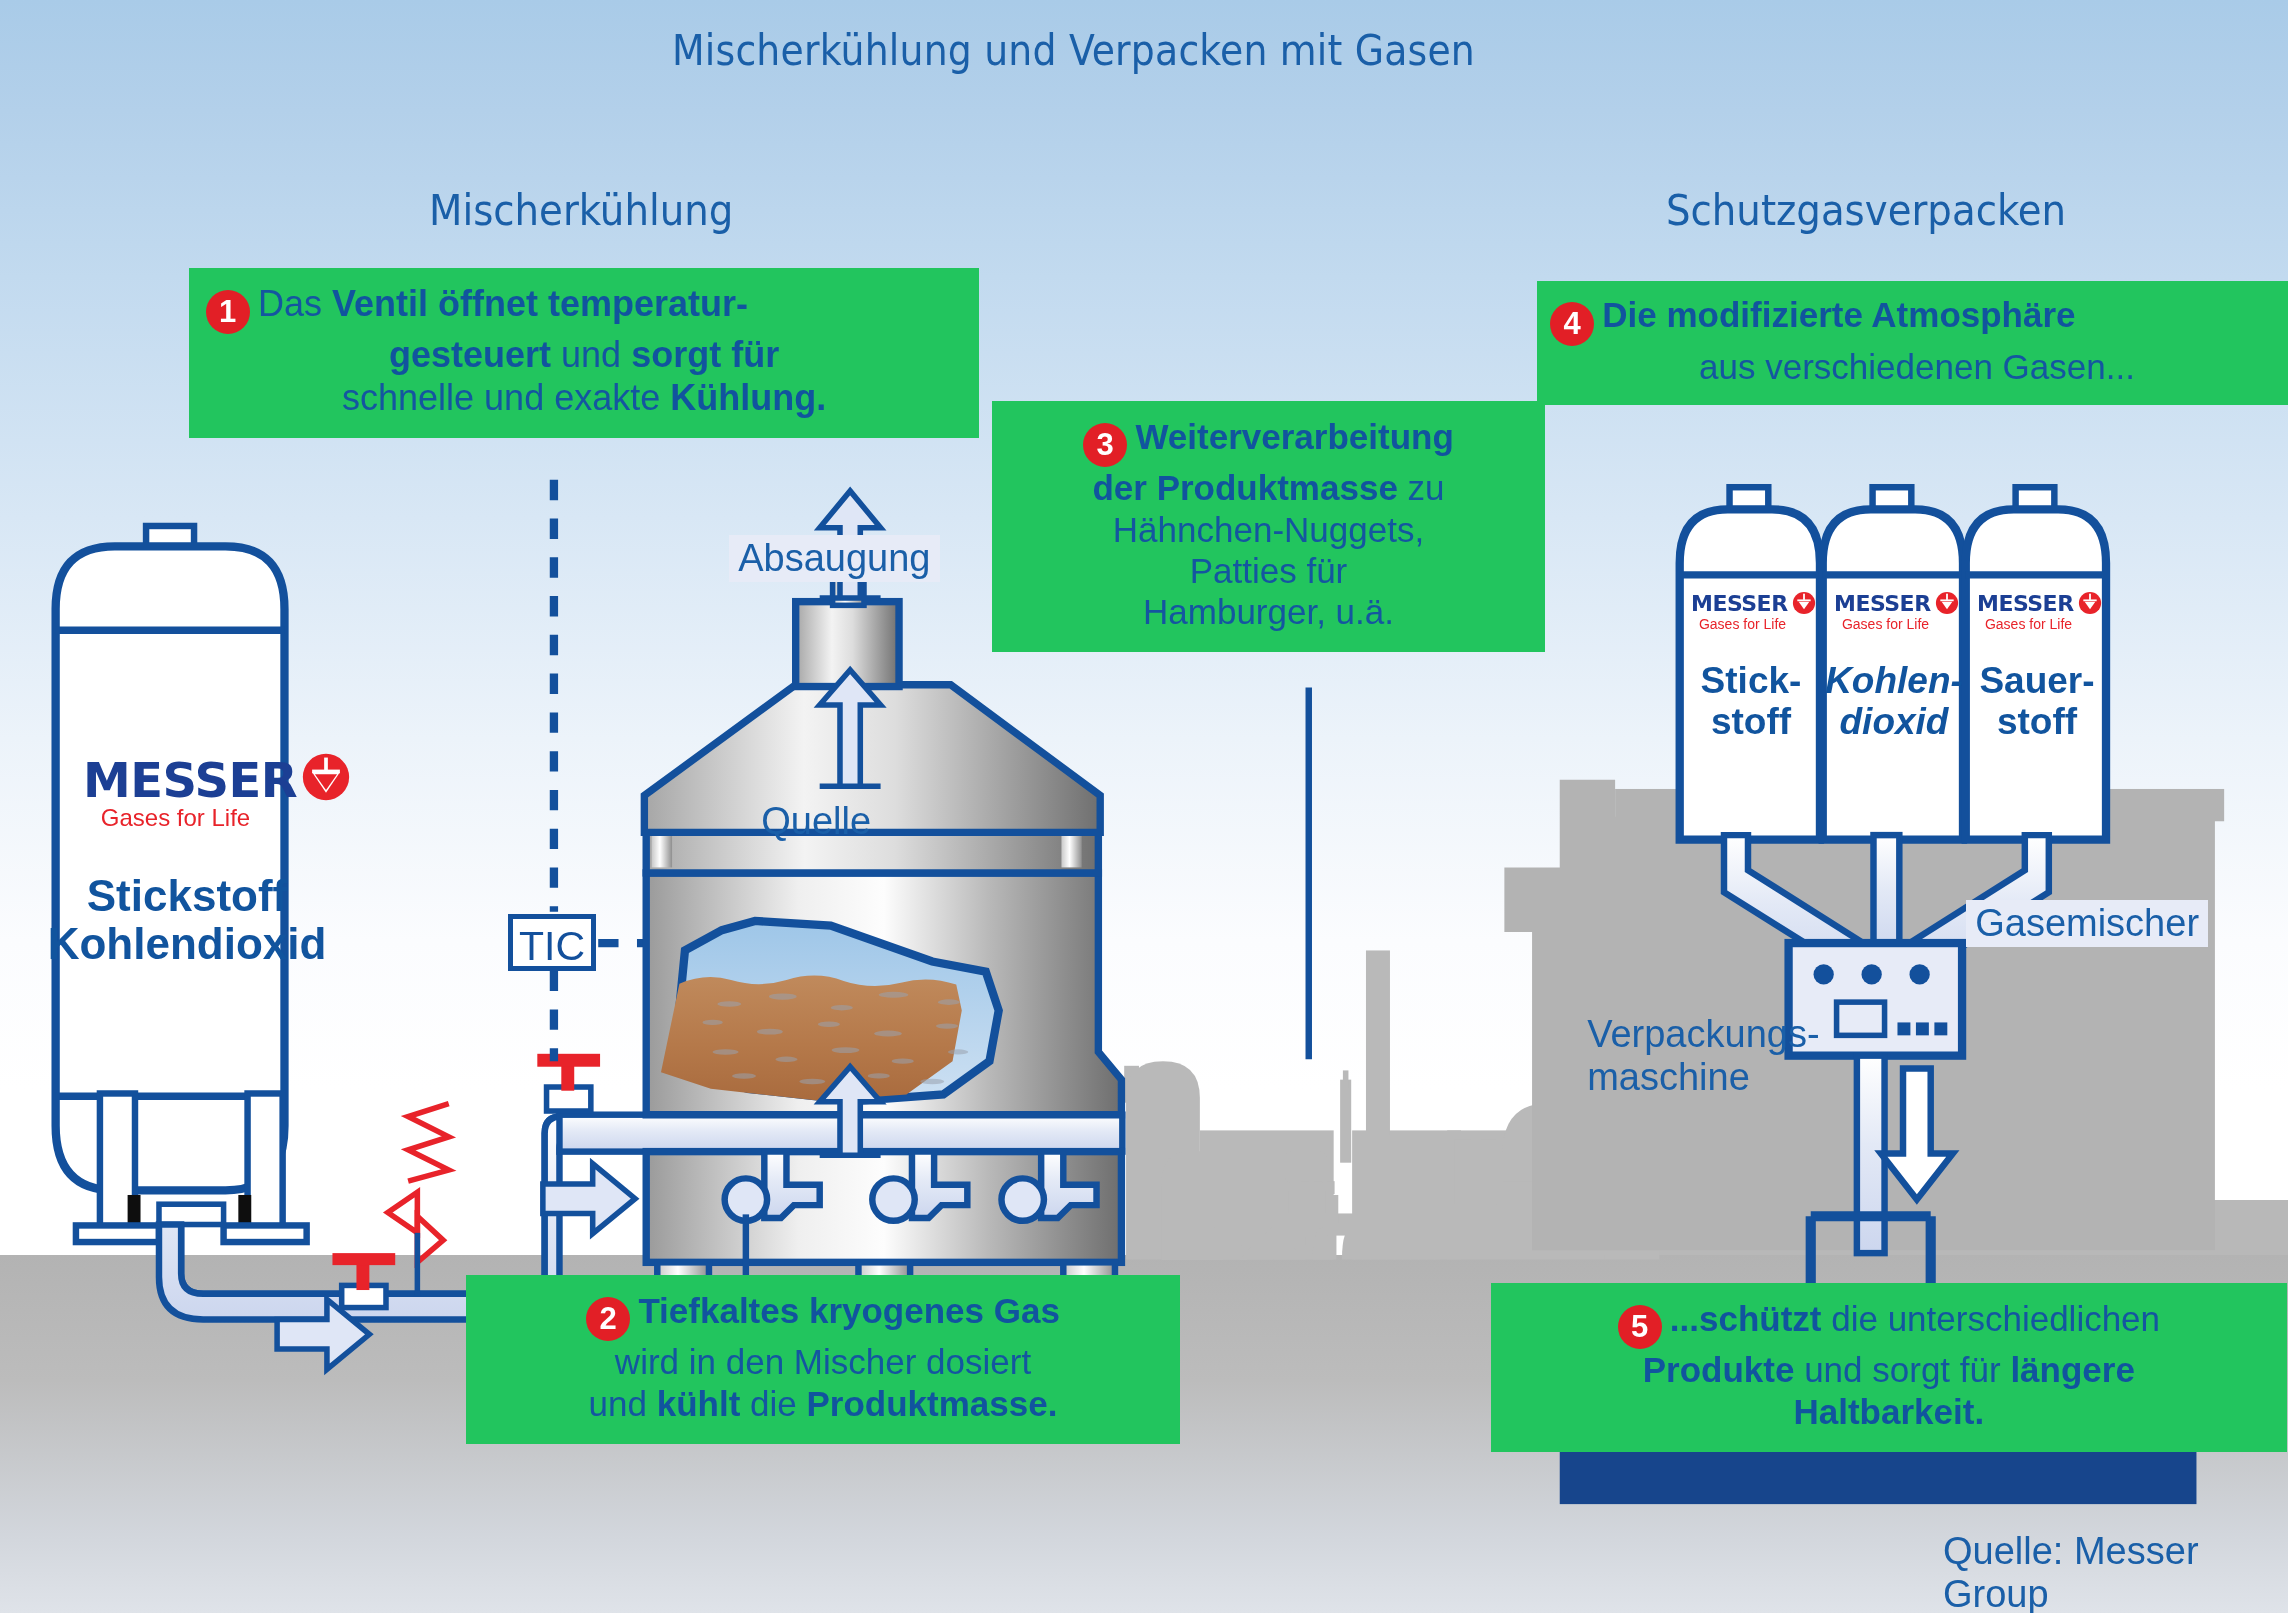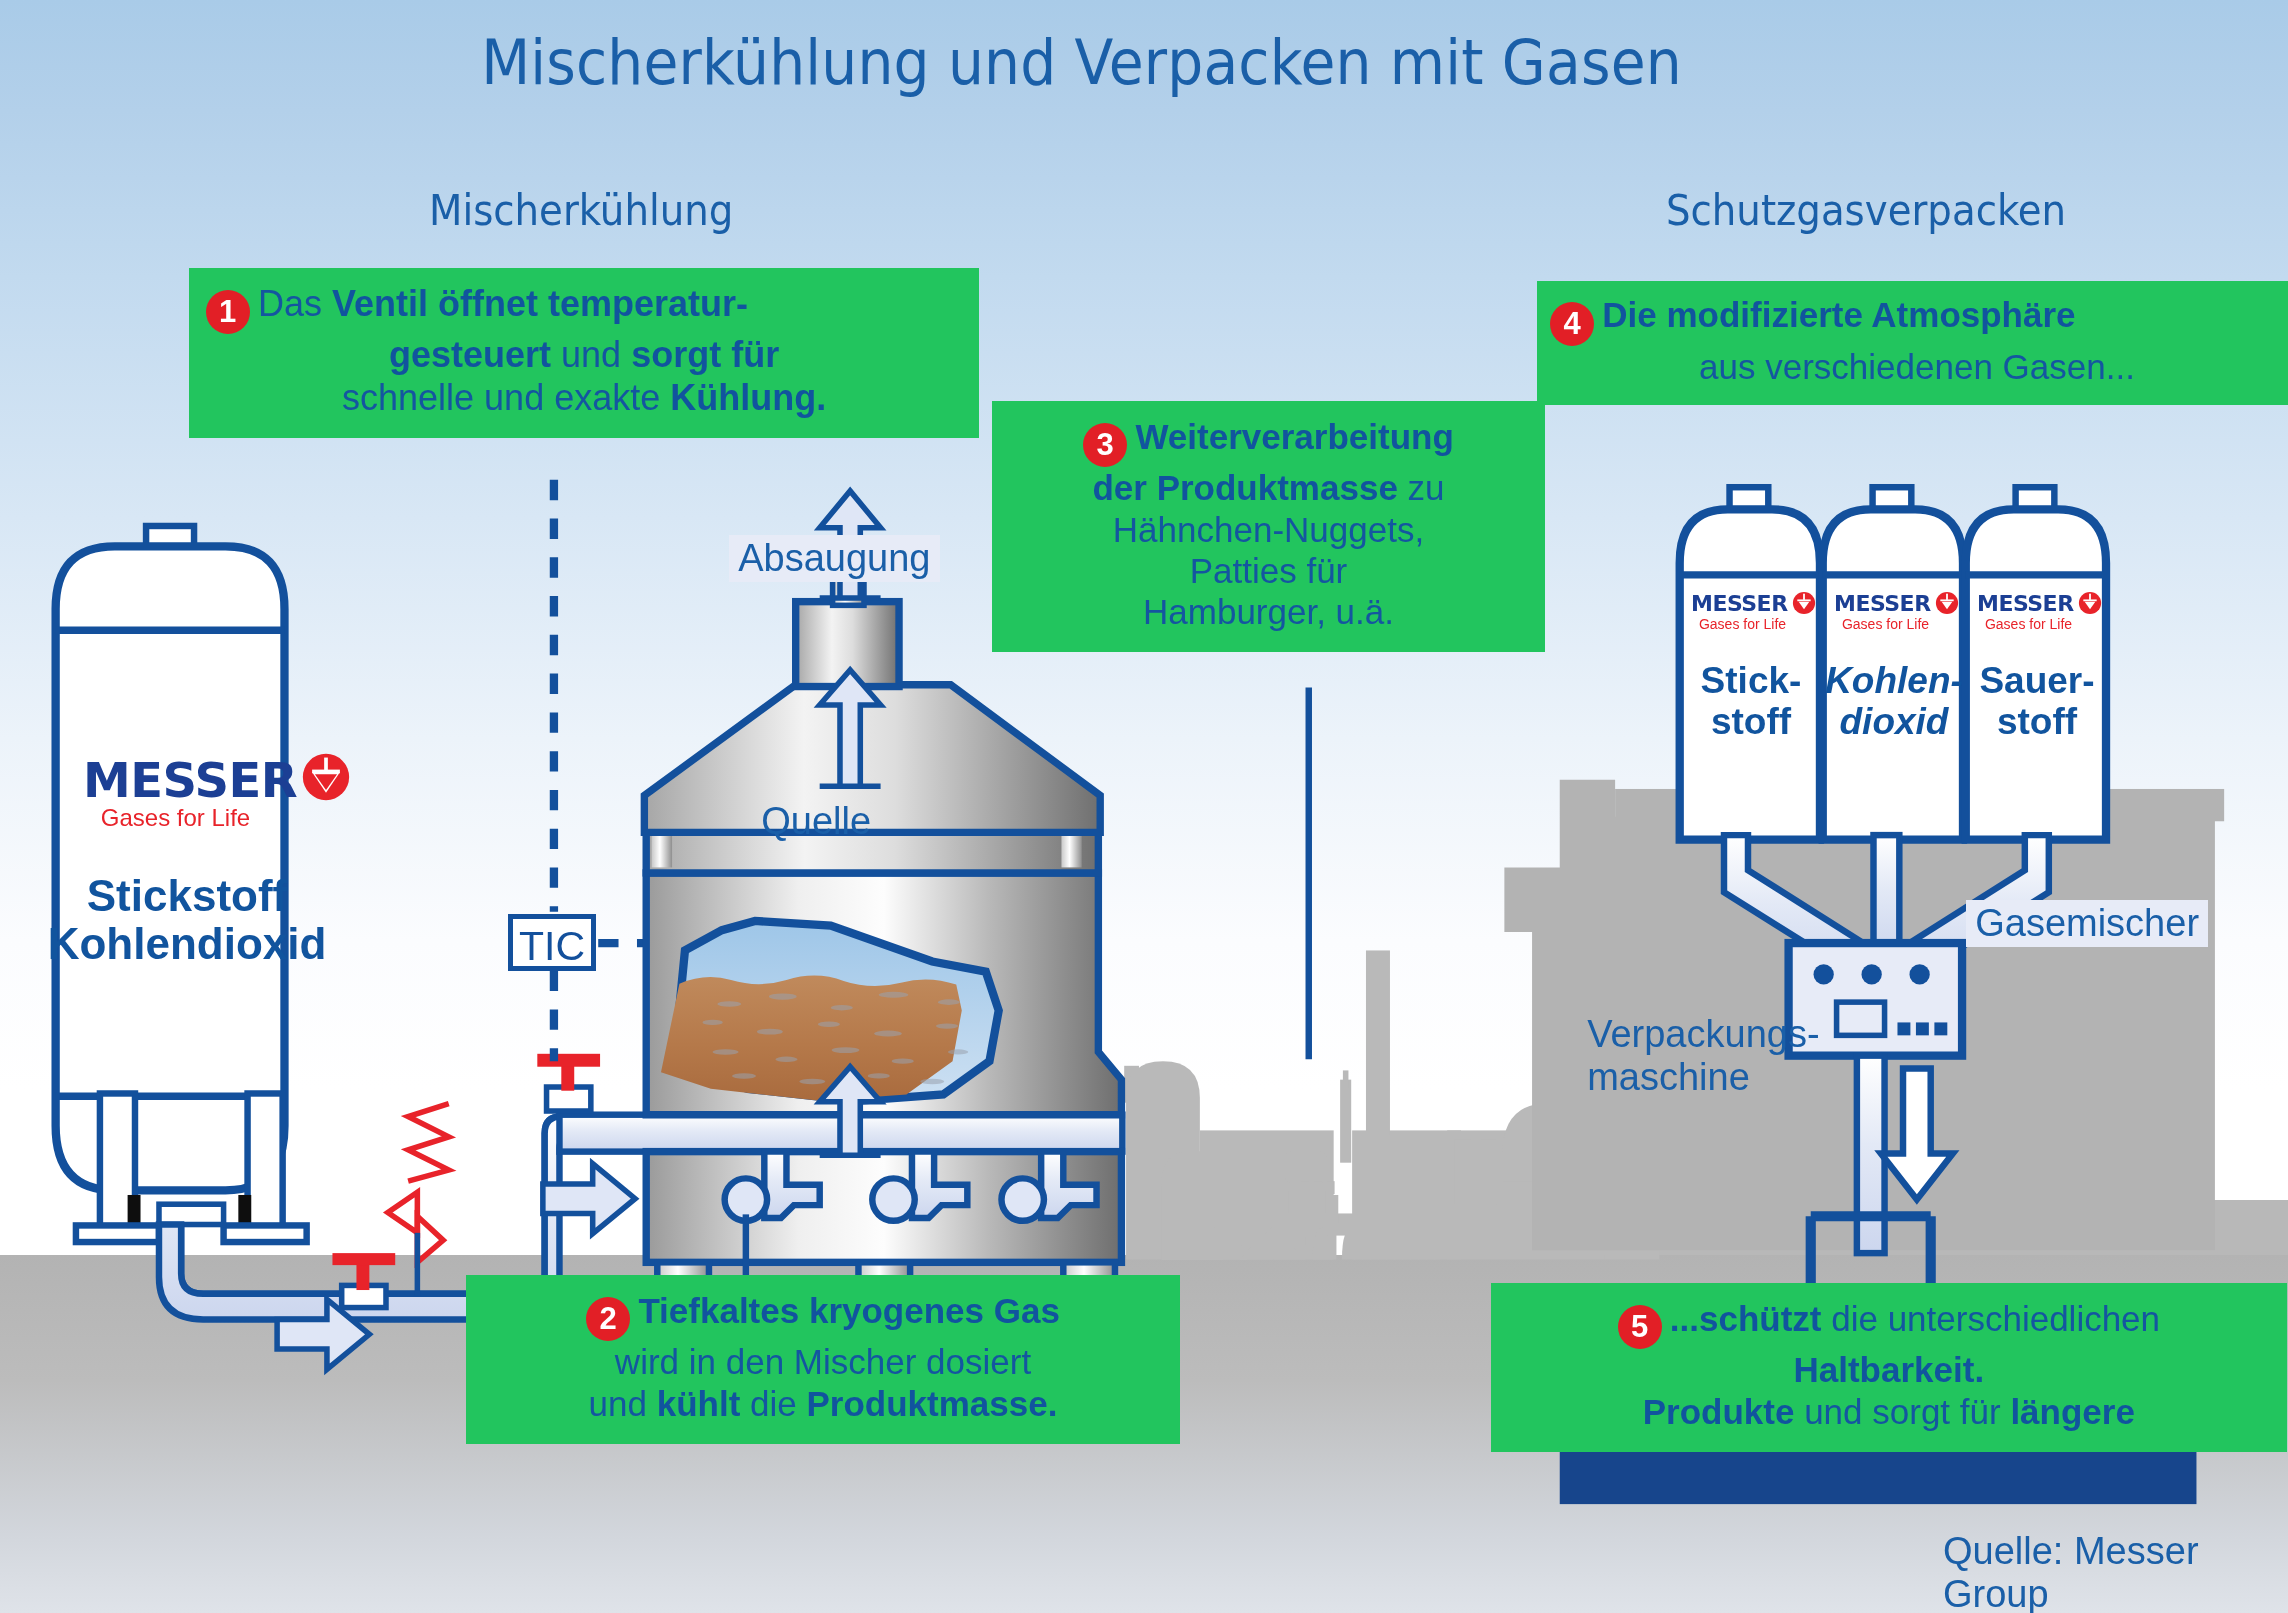--- a/index.html
+++ b/index.html
@@ -23,22 +23,22 @@
     position:absolute;left:0;top:1255px;width:2289px;height:358px;
     background:linear-gradient(to bottom,#b3b3b3 0%,#bcbcbc 35%,#d2d6dc 78%,#dfe3e9 100%);
   }
   .ground-strip-right{
     position:absolute;left:1532px;top:1200px;width:757px;height:55px;
     background:#b8b8b8;
   }
 
   
   .title{
-    position:absolute;left:8px;top:26px;width:2147px;text-align:center;
-    font-size:63px;color:#1a5fa8;letter-spacing:0.2px;
+    position:absolute;left:0;top:26px;width:2147px;text-align:center;
+    font-size:42px;color:#1a5fa8;letter-spacing:0.2px;
     font-family:"DejaVu Sans Condensed","Liberation Sans",sans-serif;
   }
   .section-head{
     position:absolute;font-size:43px;color:#1a5fa8;
     font-family:"DejaVu Sans Condensed","Liberation Sans",sans-serif;
     white-space:nowrap;
   }
   #head-left{left:429px;top:185px;}
   #head-right{left:1666px;top:185px;}
 
@@ -439,22 +439,22 @@
       <span class="ln"><span>Hähnchen-Nuggets,</span></span>
       <span class="ln"><span>Patties für</span></span>
       <span class="ln"><span>Hamburger, u.ä.</span></span>
     </div>
   <div class="callout" id="callout4">
       <span class="ln l1"><span class="badge">4</span><b>Die modifizierte Atmosphäre</b></span>
       <span class="ln"><span>aus verschiedenen Gasen...</span></span>
     </div>
   <div class="callout" id="callout5">
       <span class="ln l1"><span class="badge">5</span><b>...schützt</b><span> die unterschiedlichen</span></span>
+      <span class="ln"><b>Produkte</b><span> und sorgt für </span><b>längere</b></span>
       <span class="ln"><b>Haltbarkeit.</b></span>
-      <span class="ln"><b>Produkte</b><span> und sorgt für </span><b>längere</b></span>
     </div>
 
   <div class="lbl" id="lbl-absaugung">Absaugung</div>
   <div class="lbl" id="lbl-mischer">Quelle</div>
   <div class="lbl" id="lbl-gasemischer">Gasemischer</div>
 
   <div class="lbl" id="lbl-verpackung">
     <span>Verpackungs-</span><br>
     <span>maschine</span>
   </div>

